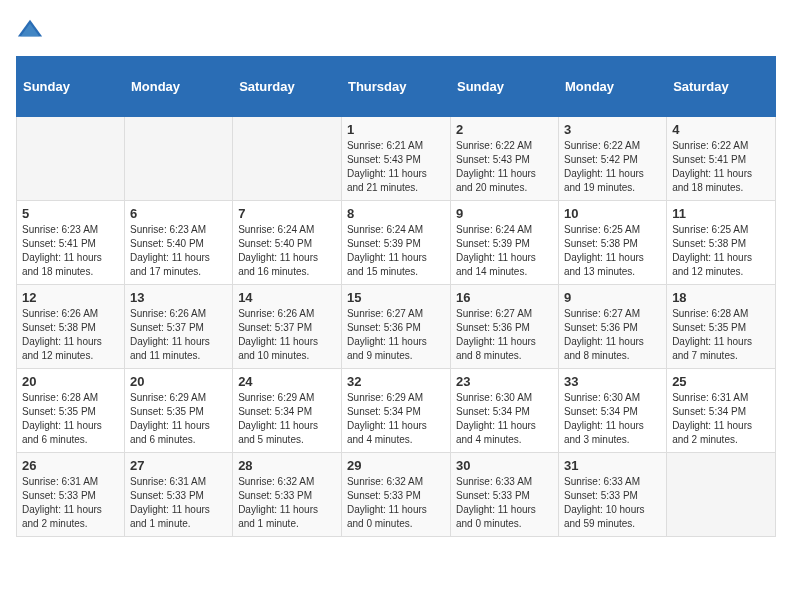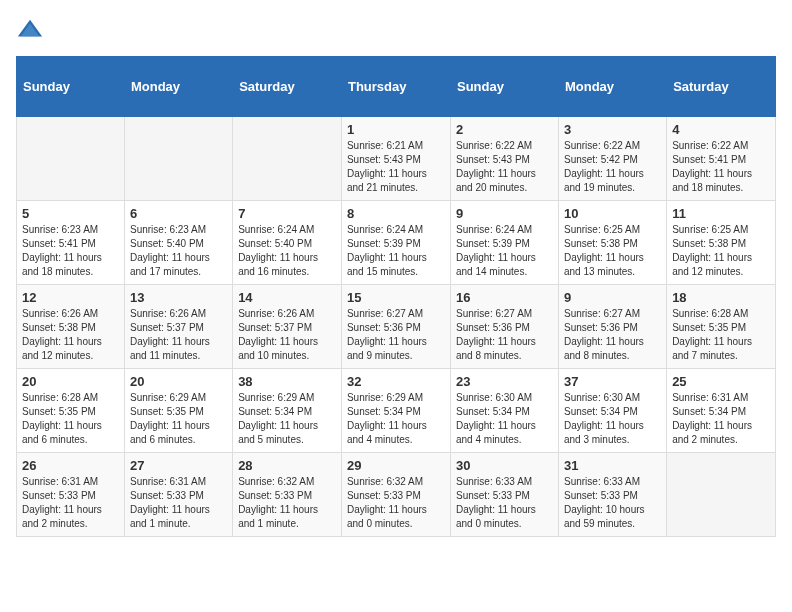--- a/index.html
+++ b/index.html
@@ -213,33 +213,33 @@
       <tr>
         <td>
           <span class="day-num">20</span>
           <div class="day-info">Sunrise: 6:28 AM<br>Sunset: 5:35 PM<br>Daylight: 11 hours and 6 minutes.</div>
         </td>
         <td>
           <span class="day-num">20</span>
           <div class="day-info">Sunrise: 6:29 AM<br>Sunset: 5:35 PM<br>Daylight: 11 hours and 6 minutes.</div>
         </td>
         <td>
-          <span class="day-num">38</span>
+          <span class="day-num">24</span>
           <div class="day-info">Sunrise: 6:29 AM<br>Sunset: 5:34 PM<br>Daylight: 11 hours and 5 minutes.</div>
         </td>
         <td>
           <span class="day-num">32</span>
           <div class="day-info">Sunrise: 6:29 AM<br>Sunset: 5:34 PM<br>Daylight: 11 hours and 4 minutes.</div>
         </td>
         <td>
           <span class="day-num">23</span>
           <div class="day-info">Sunrise: 6:30 AM<br>Sunset: 5:34 PM<br>Daylight: 11 hours and 4 minutes.</div>
         </td>
         <td>
-          <span class="day-num">37</span>
+          <span class="day-num">33</span>
           <div class="day-info">Sunrise: 6:30 AM<br>Sunset: 5:34 PM<br>Daylight: 11 hours and 3 minutes.</div>
         </td>
         <td>
           <span class="day-num">25</span>
           <div class="day-info">Sunrise: 6:31 AM<br>Sunset: 5:34 PM<br>Daylight: 11 hours and 2 minutes.</div>
         </td>
       </tr>
       <tr>
         <td>
           <span class="day-num">26</span>

